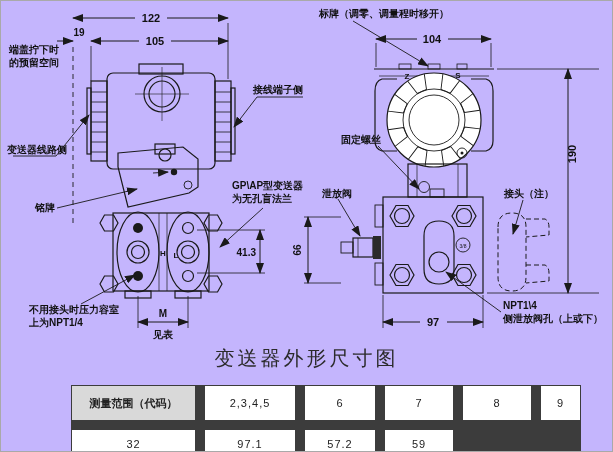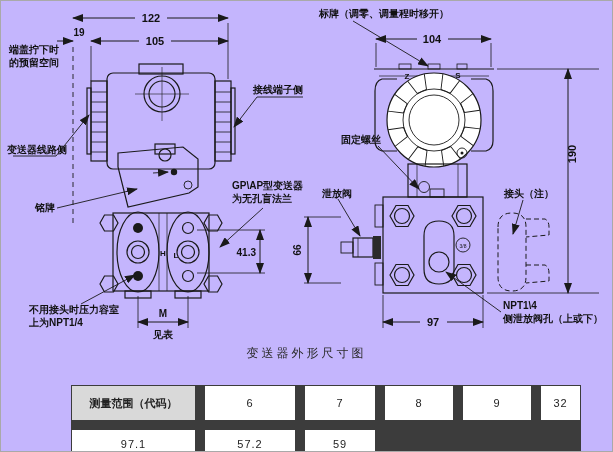--- a/index.html
+++ b/index.html
@@ -10,21 +10,21 @@
   }
   svg{position:absolute;left:0;top:0;}
   svg text{fill:#111;font-family:"Liberation Sans","DejaVu Sans",sans-serif;}
   .dimnum{font-size:11px;font-weight:bold;}
   .dimnum-s{font-size:10px;font-weight:bold;}
   .cnlabel{font-size:10px;font-weight:bold;}
   .tinytxt{font-size:8px;font-weight:bold;}
   .microtxt{font-size:5px;}
   .caption{
     position:absolute;left:0;top:344px;width:100%;text-align:center;
-    font-size:12px;letter-spacing:3px;color:#2b2b2b;font-weight:normal;
+    font-size:20px;letter-spacing:3px;color:#2b2b2b;font-weight:normal;
   }
   .dim-table{
     position:absolute;left:70px;top:384px;
     display:grid;grid-template-columns:123px 90px 70px 68px 68px 39px;
     grid-template-rows:34px 28px;
     border:1px solid #3c3c3c;background:#3c3c3c;gap:10px;
     font-size:11px;color:#222;
   }
   .dim-table .cell{
     background:#fff;display:flex;align-items:center;justify-content:center;
@@ -278,20 +278,21 @@
   <text x="575" y="153" class="dimnum" text-anchor="middle" transform="rotate(-90,575,153)">190</text>
   <text x="432" y="325" class="dimnum" text-anchor="middle">97</text>
   <text x="502" y="308" class="cnlabel">NPT1\4</text>
   <text x="502" y="321" class="cnlabel">侧泄放阀孔（上或下）</text>
 </svg>
 
 <div class="caption">变送器外形尺寸图</div>
 
 <div class="dim-table">
   <div class="cell hdr">测量范围（代码）</div>
+  <div class="cell">2,3,4,5</div>
   <div class="cell">6</div>
   <div class="cell">7</div>
   <div class="cell">8</div>
   <div class="cell">9</div>
 
   <div class="cell">32</div>
   <div class="cell">97.1</div>
   <div class="cell">57.2</div>
   <div class="cell">59</div>
 </div>

